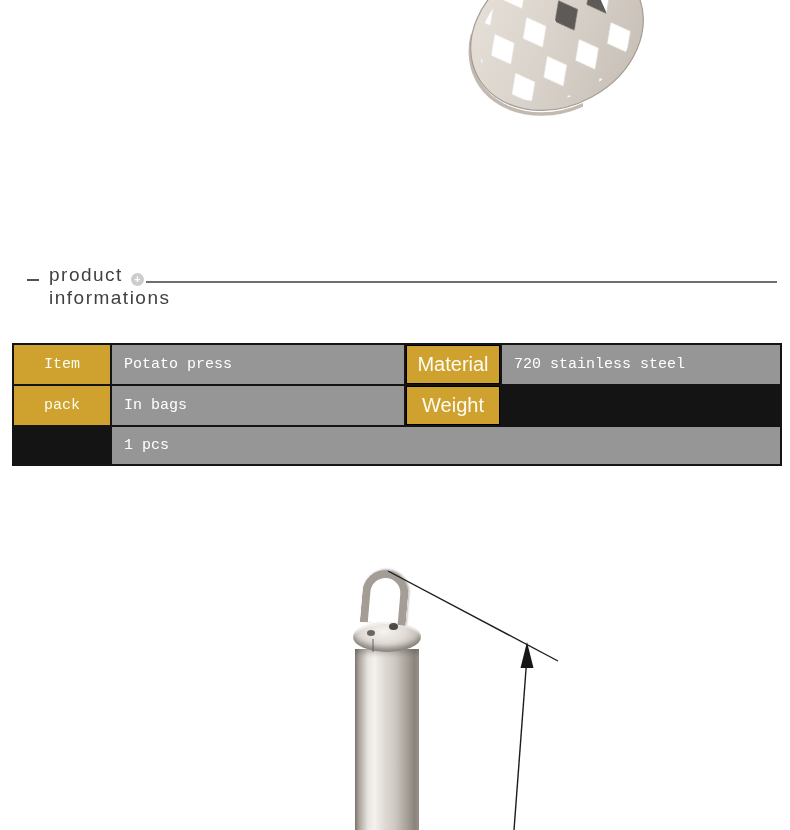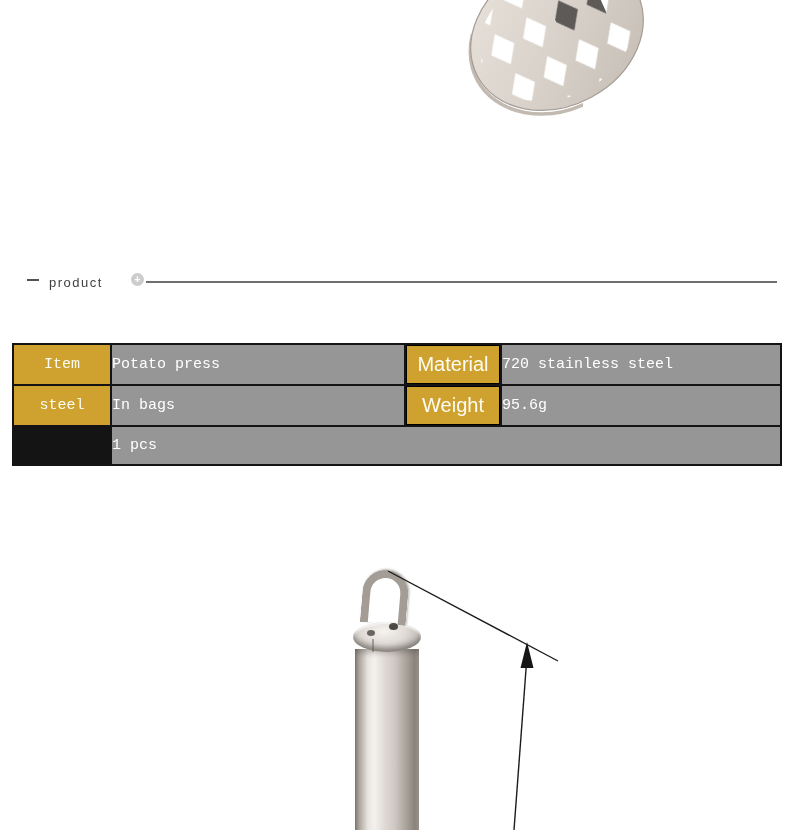--- a/index.html
+++ b/index.html
@@ -10,21 +10,21 @@
     font-family:"Liberation Sans", sans-serif;
   }
 
   
   .plate-svg { position:absolute; left:448px; top:-88px; }
 
   
   .hdr-dash { position:absolute; left:27px; top:279px; width:12px; height:2px; background:#525252; }
   .hdr-title {
     position:absolute; left:49px; top:263px;
-    font-size:13px; letter-spacing:1.5px; line-height:23px; color:#414141;margin-top:8px;
+    font-size:19px; letter-spacing:1.5px; line-height:23px; color:#414141;
   }
   .hdr-plus {
     position:absolute; left:131px; top:273px; width:13px; height:13px;
     border-radius:50%; background:#cccccc; color:#ffffff;
     font-size:11px; line-height:12px; text-align:center; font-weight:bold;
   }
   .hdr-rule { position:absolute; left:146px; top:281px; width:631px; height:2px; background:#6e6e6e; }
 
   
   .spec-table {
@@ -33,21 +33,21 @@
     grid-template-columns:96px 292px 94px 278px;
     grid-template-rows:39px 39px 37px;
     gap:2px; background:var(--border,#141414); border:2px solid var(--border,#141414);
   }
   .cell {
     display:flex; align-items:center;
     font-family:"Liberation Mono","DejaVu Sans Mono",monospace;
     font-size:15px; white-space:nowrap; overflow:hidden;
   }
   .cell.label  { background:var(--label-bg,#cfa22f); color:var(--label-text,#fdfcf3); justify-content:center; }
-  .cell.value  { background:var(--value-bg,#969696); color:var(--value-text,#ffffff); }
+  .cell.value  { background:var(--value-bg,#969696); color:var(--value-text,#ffffff); padding-left:12px; }
   .cell.accent {
     font-family:"Liberation Sans",sans-serif; font-size:20px;
     box-shadow:inset 0 0 0 1px #000000;
   }
   .cell.span3 { grid-column:2 / 5; }
 
   
   .handle { position:absolute; left:350px; top:565px; width:80px; height:265px; }
   .loop {
     position:absolute; left:12px; top:5px; width:46px; height:54px;
@@ -115,34 +115,34 @@
       </g>
     </g>
     <g transform="rotate(-28 109 122)">
       <ellipse cx="109" cy="122" rx="90" ry="72" fill="none" stroke="#a49c94" stroke-width="1.2"></ellipse>
     </g>
   </svg>
 
   <div class="hdr-dash"></div>
   <div class="hdr-title">
     <div>product</div>
+    <div>informations</div>
   </div>
   <div class="hdr-plus">+</div>
   <div class="hdr-rule"></div>
 
   <div class="spec-table">
     <div class="cell label">Item</div>
     <div class="cell value">Potato press</div>
     <div class="cell label accent">Material</div>
     <div class="cell value">720 stainless steel</div>
 
-    <div class="cell label">steel</div>
+    <div class="cell label">pack</div>
     <div class="cell value">In bags</div>
     <div class="cell label accent">Weight</div>
-    <div class="cell value">95.6g</div>
 
     <div class="cell value span3">1 pcs</div>
   </div>
 
   <div class="handle">
     <div class="cyl"></div>
     <div class="cap"></div>
     <div class="hole-r"></div>
     <div class="hole-l"></div>
     <div class="seam"></div>

